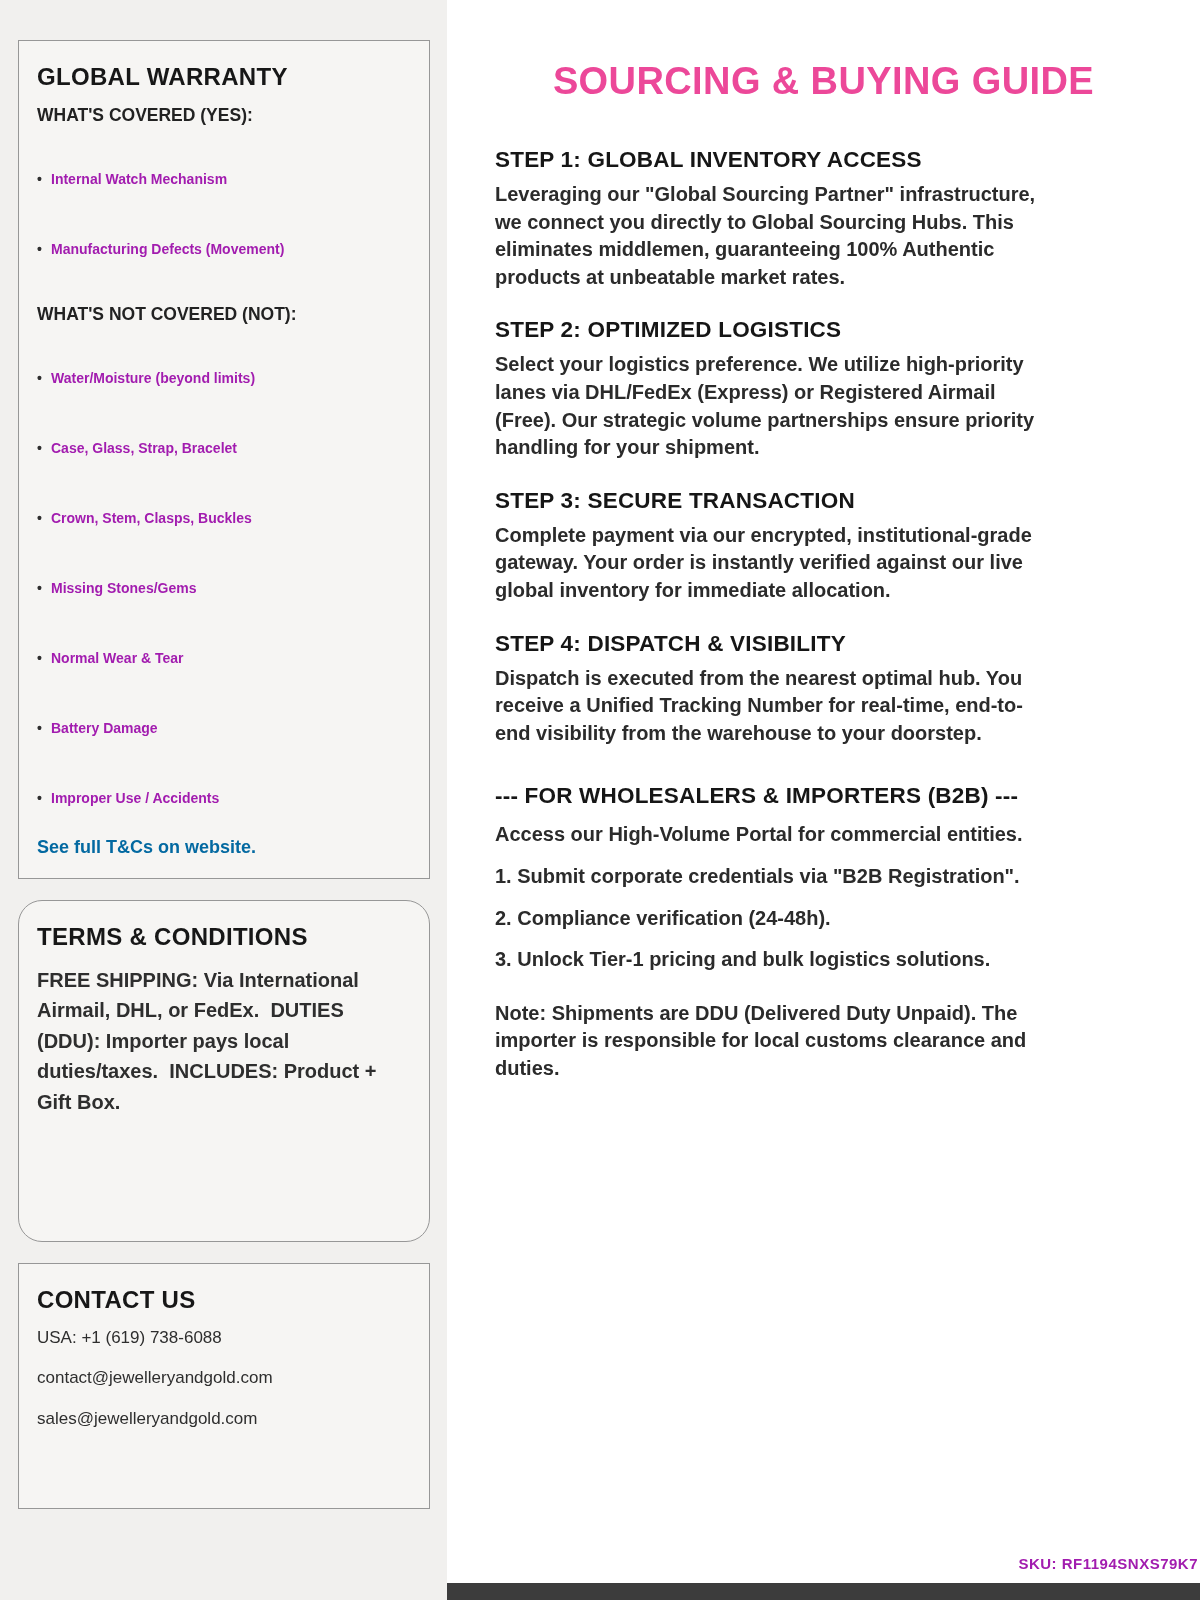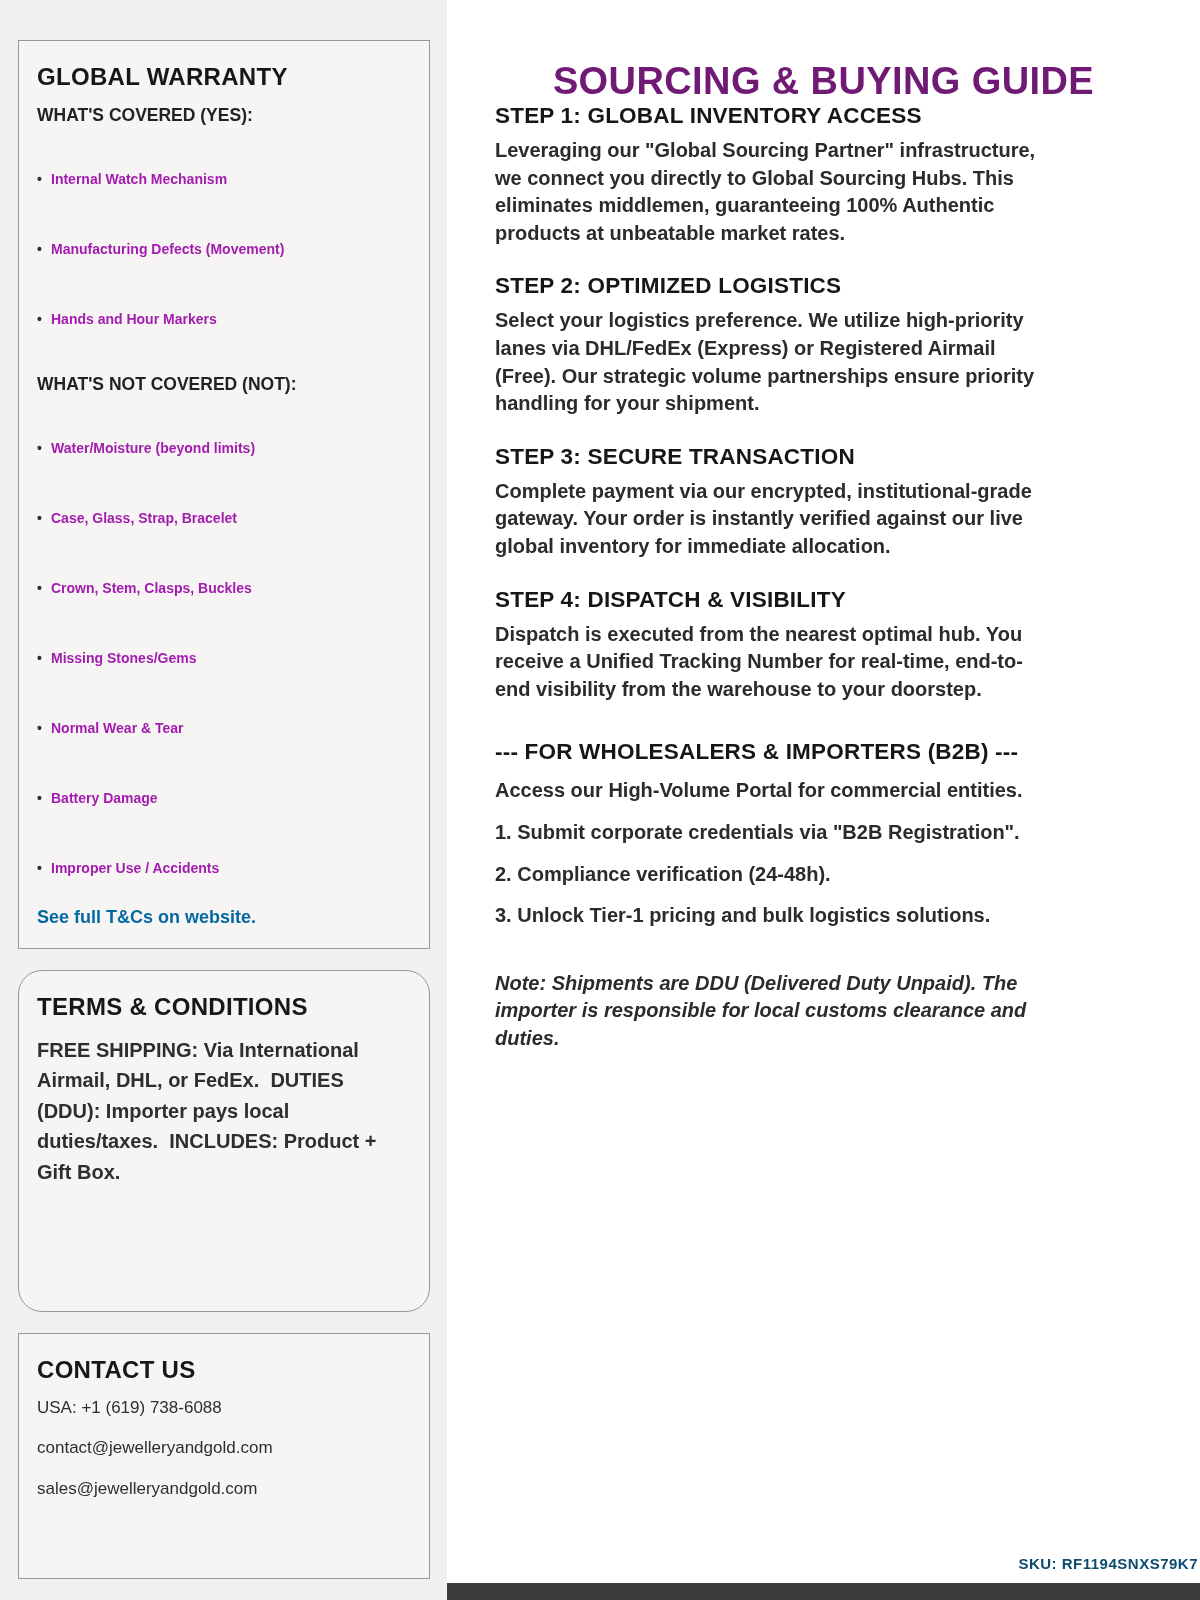--- a/index.html
+++ b/index.html
@@ -90,23 +90,24 @@
   .main {
     position: relative;
     flex: 1;
     background: #ffffff;
     padding: 60px 48px 0 48px;
     height: 1600px;
   }
   .main-title {
     font-size: 38px;
     font-weight: 800;
-    color: #701a75;
+    color: #ec4899;
     text-align: center;
     letter-spacing: 0.4px;
+    margin-bottom: 44px;
     white-space: nowrap;
   }
   .content { width: 552px; }
   .section { margin-bottom: 26px; }
   .section-heading {
     font-size: 22.5px;
     font-weight: 800;
     color: #161616;
     margin-bottom: 8px;
     letter-spacing: 0.2px;
@@ -125,29 +126,29 @@
     letter-spacing: 0.2px;
     white-space: nowrap;
   }
   .b2b-para {
     font-size: 20px;
     font-weight: 600;
     color: #2b2b2b;
     line-height: 1.38;
     margin-bottom: 14px;
   }
-  .b2b-para.note { margin-top: 40px; font-style: italic; }
+  .b2b-para.note { margin-top: 26px; }
 
   .sku {
     position: absolute;
     right: 2px;
     bottom: 28px;
     font-size: 15px;
     font-weight: 700;
-    color: #0c4a6e;
+    color: #a21caf;
     letter-spacing: 0.5px;
     white-space: nowrap;
   }
   .bottom-bar {
     position: absolute;
     left: 0;
     right: 0;
     bottom: 0;
     height: 17px;
     background: #3c3c3c;
@@ -160,21 +161,20 @@
 
   <aside class="sidebar">
 
     <div class="side-box box-warranty">
       <div class="side-title">GLOBAL WARRANTY</div>
 
       <div class="side-subhead">WHAT'S COVERED (YES):</div>
       <ul class="side-list">
         <li>Internal Watch Mechanism</li>
         <li>Manufacturing Defects (Movement)</li>
-        <li>Hands and Hour Markers</li>
       </ul>
 
       <div class="side-subhead second">WHAT'S NOT COVERED (NOT):</div>
       <ul class="side-list">
         <li>Water/Moisture (beyond limits)</li>
         <li>Case, Glass, Strap, Bracelet</li>
         <li>Crown, Stem, Clasps, Buckles</li>
         <li>Missing Stones/Gems</li>
         <li>Normal Wear &amp; Tear</li>
         <li>Battery Damage</li>

